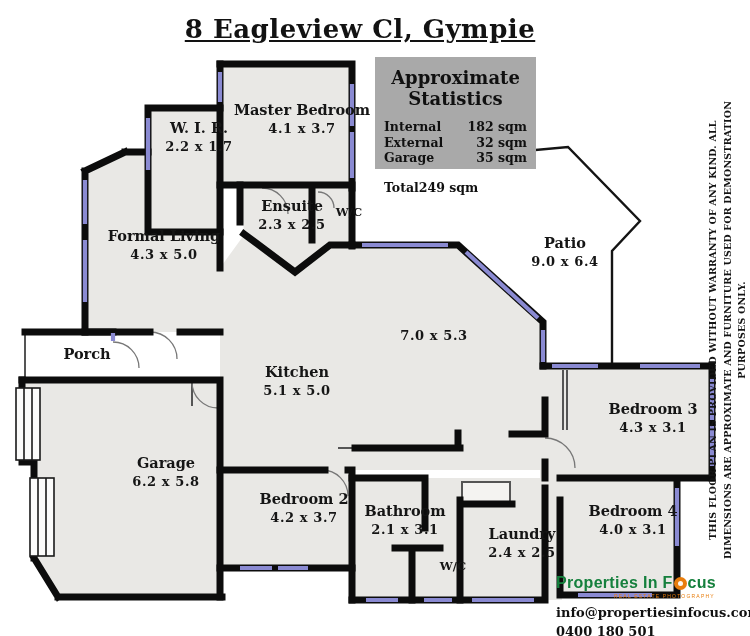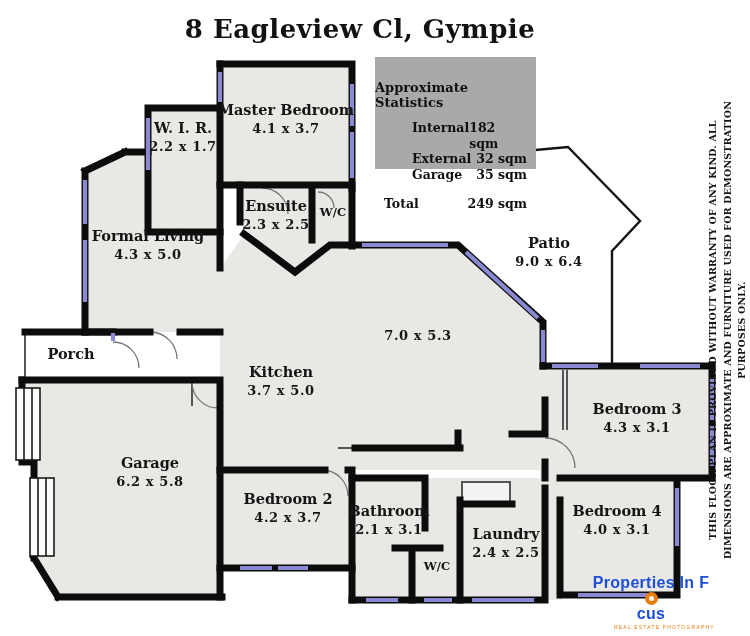--- a/index.html
+++ b/index.html
@@ -1,42 +1,42 @@
 <!DOCTYPE html>
 <html><head>
 <meta charset="utf-8">
 <style>
   html,body{margin:0;padding:0;background:#fff;}
   .canvas{position:relative;width:750px;height:636px;background:#ffffff;overflow:hidden;
           font-family:"DejaVu Serif",serif;color:#151515;}
   .title{position:absolute;left:0;right:30px;top:14px;text-align:center;
-         font-size:26px;font-weight:bold;letter-spacing:.5px;color:#121212;}
+         font-size:26px;font-weight:bold;letter-spacing:.5px;color:#121212;text-decoration:underline;}
   svg{position:absolute;left:0;top:0;}
   
   .room-label{position:absolute;transform:translateX(-50%);text-align:center;
-              font-weight:bold;white-space:nowrap;line-height:1.35;}
+              font-weight:bold;white-space:nowrap;line-height:1.35;margin-left:16px;}
   .room-name{font-size:14.5px;}
   .room-dims{font-size:13px;letter-spacing:.6px;text-align:center;}
   .small-label .room-name{font-size:11.5px;}
   
   .stats{position:absolute;left:375px;top:57px;width:161px;height:112px;
          background:#a9a9a9;color:#101010;font-weight:bold;}
-  .stats-heading{text-align:left;font-size:13px;margin-top:23px;}
-  .stats-rows{margin-top:10px;margin-left:28px;}
+  .stats-heading{text-align:center;font-size:18px;margin-top:10px;}
+  .stats-rows{margin-top:10px;}
   .stats-row{display:flex;justify-content:space-between;padding:0 9px;font-size:12.5px;line-height:15.5px;}
-  .stats-total{display:flex;justify-content:space-between;padding:0 9px;font-size:12.5px;margin-top:14px;}
+  .stats-total{display:flex;justify-content:flex-start;padding:0 9px;font-size:12.5px;margin-top:14px;}
   
   .disclaimer{position:absolute;left:728px;top:330px;width:498px;
               transform:translate(-50%,-50%) rotate(-90deg);
               text-align:center;font-size:9.5px;font-weight:bold;letter-spacing:.2px;
               line-height:1.55;color:#141414;}
   
   .footer{position:absolute;left:556px;top:574px;width:190px;}
   .brand{font-family:"Liberation Sans",sans-serif;font-size:16px;font-weight:bold;
-         color:#1d4ed8;letter-spacing:.3px;display:flex;align-items:center;flex-direction:column;}
+         color:#15803d;letter-spacing:.3px;display:flex;align-items:center;}
   .focus-dot{display:inline-block;width:13px;height:13px;border-radius:50%;
              background:#e87d0d;margin:0 1px;position:relative;}
   .focus-dot::after{content:"";position:absolute;left:4px;top:4px;width:5px;height:5px;
              border-radius:50%;background:#fff7ee;}
   .tagline{font-family:"Liberation Sans",sans-serif;font-size:5px;color:#e87d0d;
            letter-spacing:1.2px;margin:1px 0 5px 58px;}
   .contact{font-size:13px;font-weight:bold;line-height:1.45;color:#111;}
 </style>
 </head>
 <body>
@@ -155,21 +155,21 @@
   </div>
   <div class="room-label" style="left:549px;top:233px">
     <div class="room-name">Patio</div>
     <div class="room-dims">9.0 x 6.4</div>
   </div>
   <div class="room-label" style="left:418px;top:327px">
     <div class="room-dims">7.0 x 5.3</div>
   </div>
   <div class="room-label" style="left:281px;top:362px">
     <div class="room-name">Kitchen</div>
-    <div class="room-dims">3.7 x 5.0</div>
+    <div class="room-dims">5.1 x 5.0</div>
   </div>
   <div class="room-label" style="left:71px;top:344px">
     <div class="room-name">Porch</div>
   </div>
   <div class="room-label" style="left:150px;top:453px">
     <div class="room-name">Garage</div>
     <div class="room-dims">6.2 x 5.8</div>
   </div>
   <div class="room-label" style="left:288px;top:489px">
     <div class="room-name">Bedroom 2</div>

